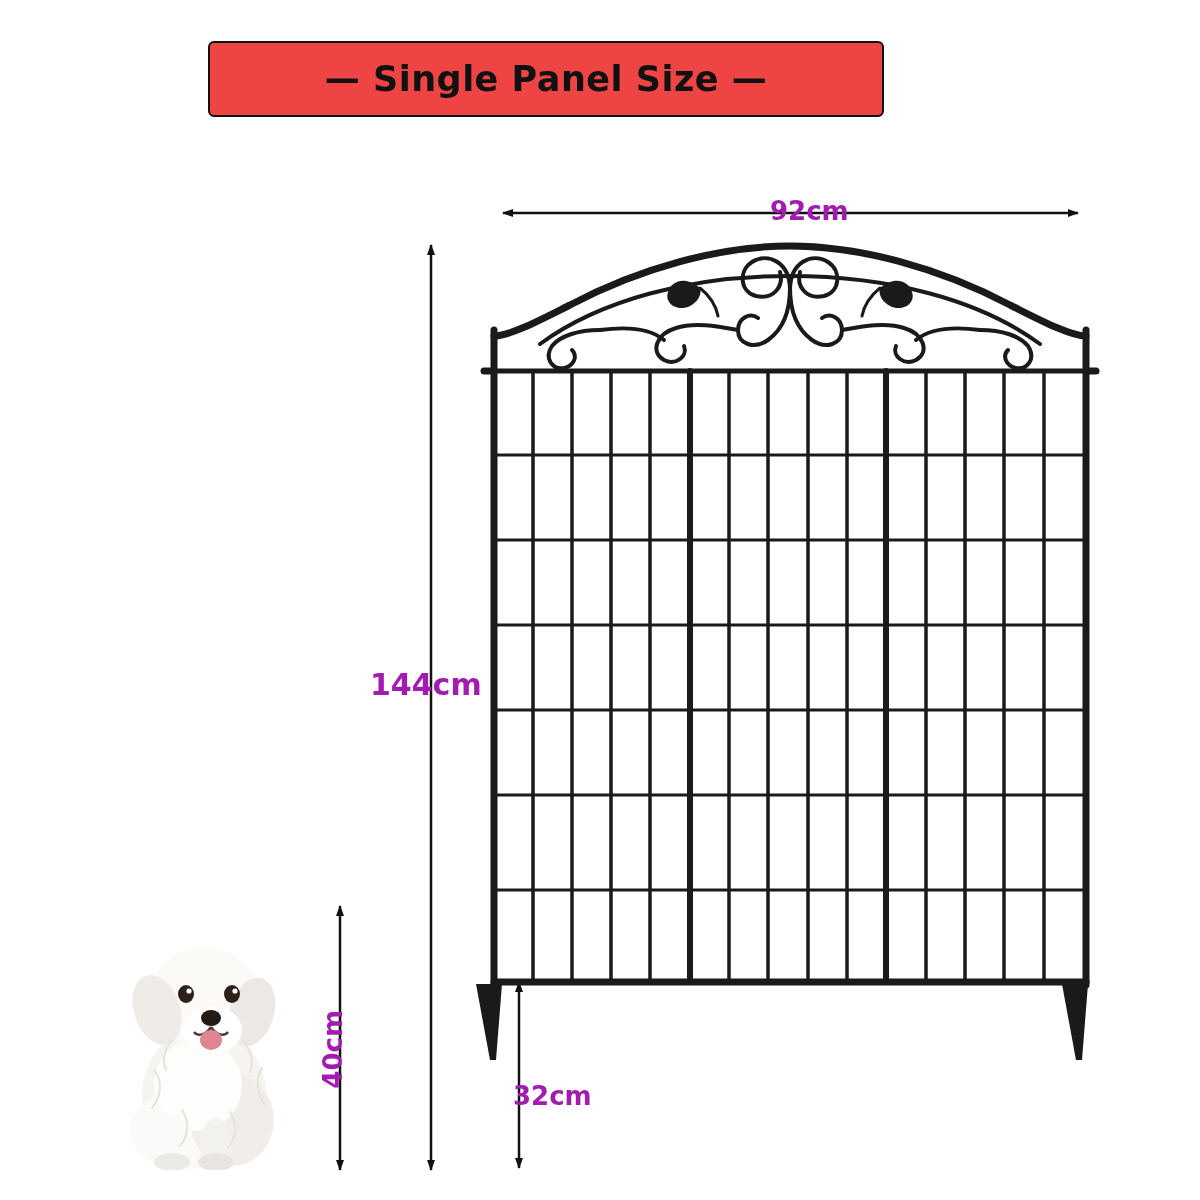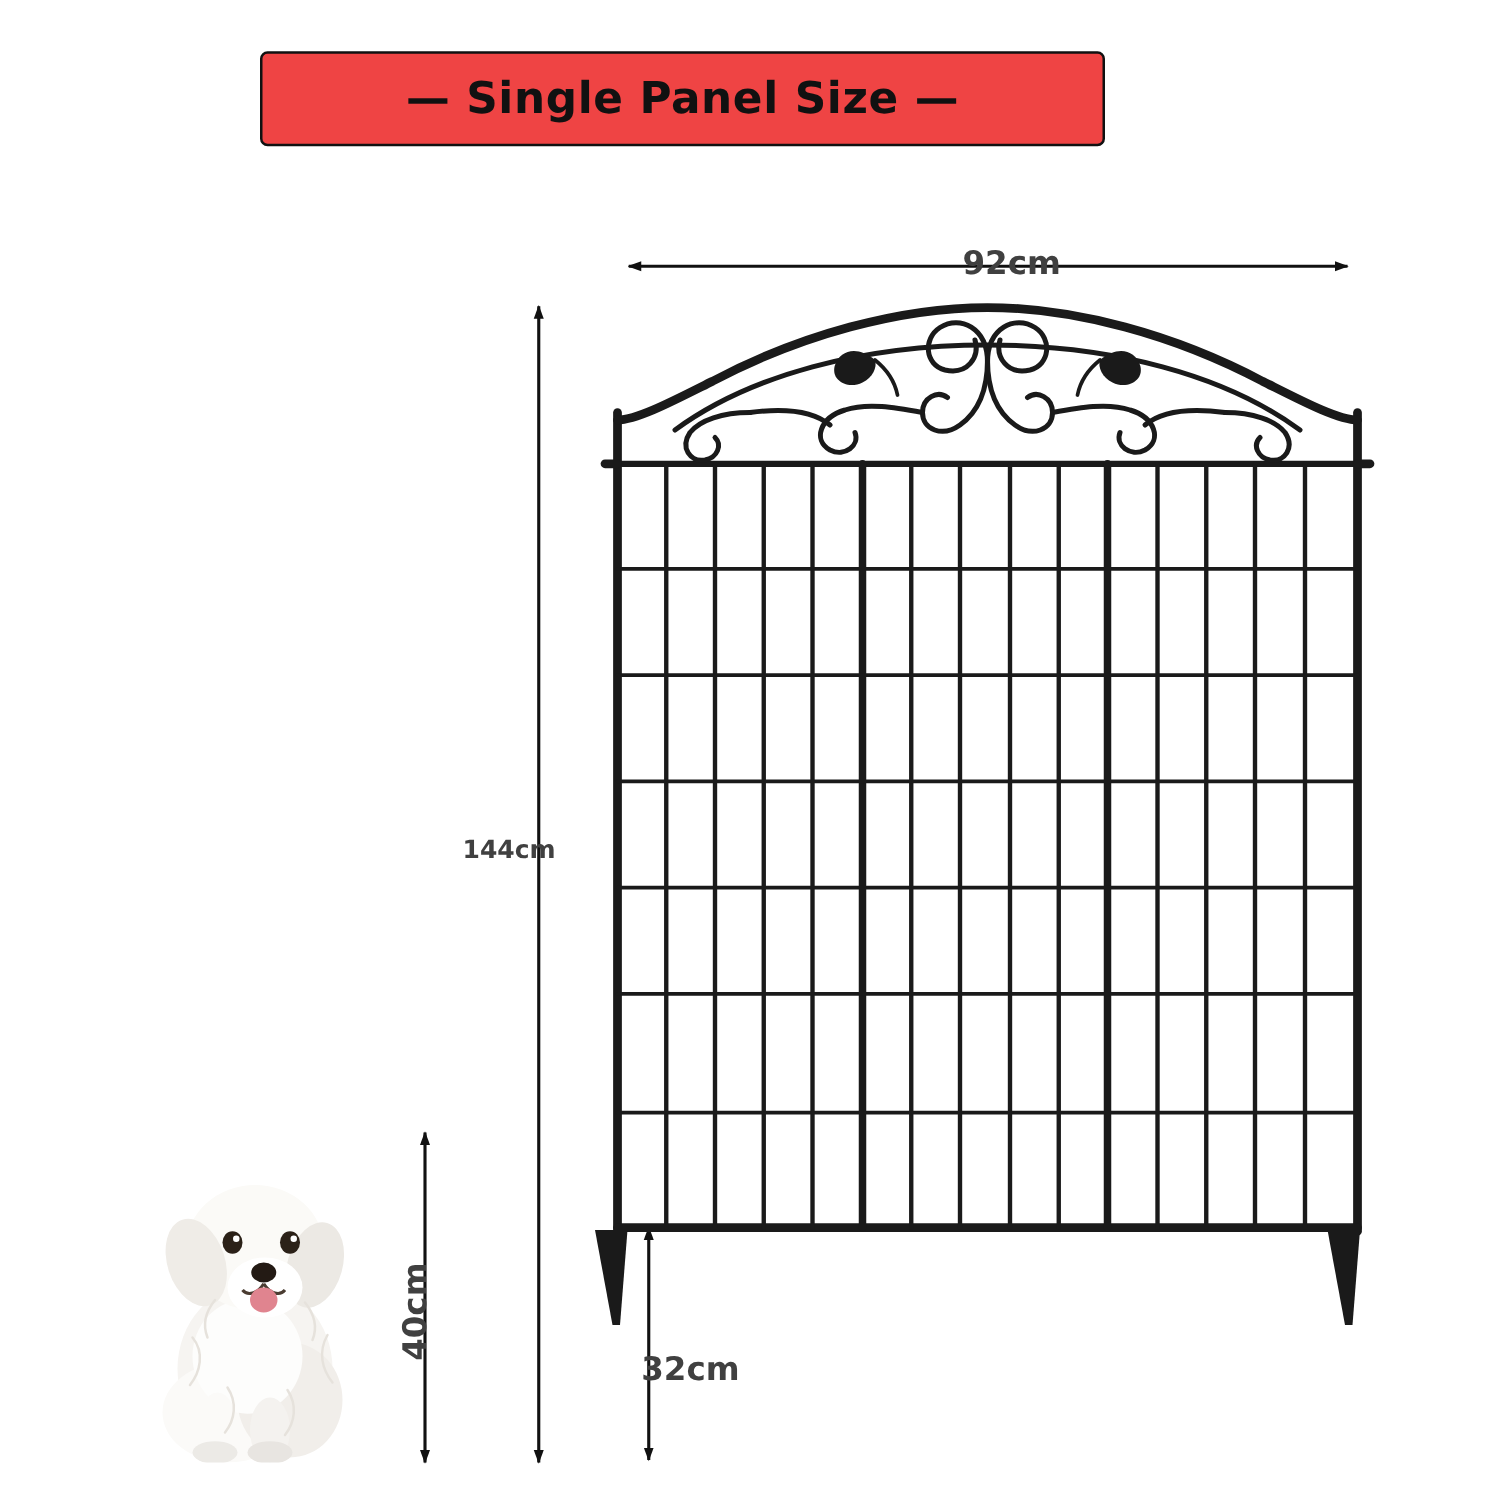--- a/index.html
+++ b/index.html
@@ -49,32 +49,32 @@
     position: absolute;
     left: 0;
     top: 0;
   }
 
   
   .dim-label {
     position: absolute;
     font-family: "DejaVu Sans", sans-serif;
     font-weight: bold;
-    color: #404040;
+    color: #a21caf;
     white-space: nowrap;
   }
   #label-width {
     left: 770px;
     top: 196px;
     font-size: 26px;
   }
   #label-height {
     left: 370px;
     top: 667px;
-    font-size: 20px;
+    font-size: 30px;
   }
   #label-stake {
     left: 513px;
     top: 1057px;
     font-size: 26px;
     margin-top: 24px;
   }
   #label-dog {
     left: 318px;
     top: 1010px;

